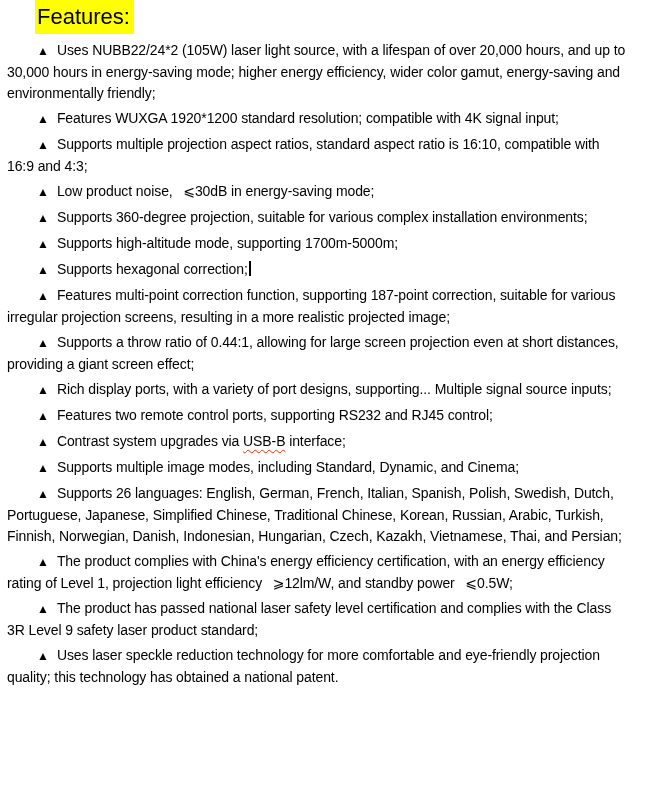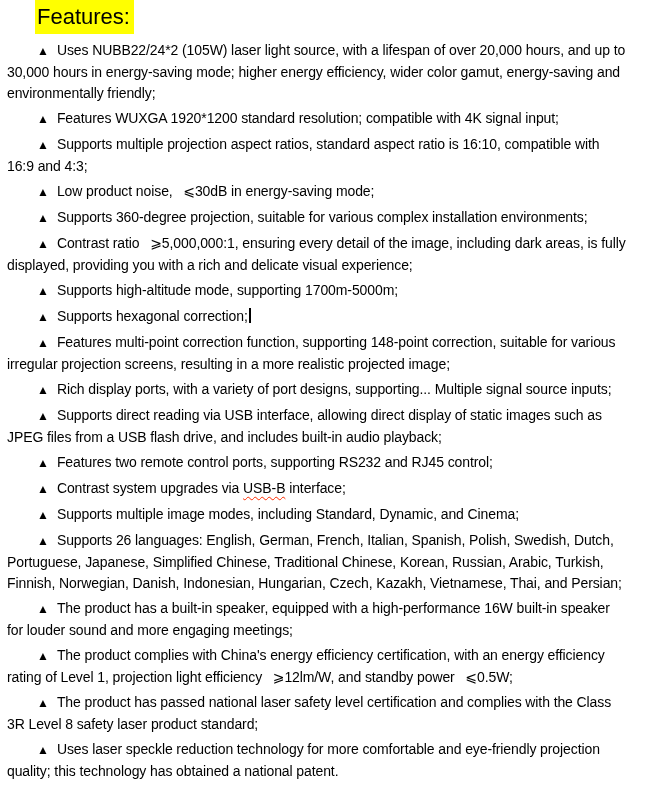--- a/index.html
+++ b/index.html
@@ -61,28 +61,26 @@
 <body>
 
 <div class="page">
   <h1 class="heading"><span class="hl">Features:</span></h1>
   <div id="feature-list">
       <p class="feature"><span class="bullet">▲</span><span>Uses NUBB22/24*2 (105W) laser light source, with a lifespan of over 20,000 hours, and up to 30,000 hours in energy-saving mode; higher energy efficiency, wider color gamut, energy-saving and environmentally friendly;</span></p>
       <p class="feature"><span class="bullet">▲</span><span>Features WUXGA 1920*1200 standard resolution; compatible with 4K signal input;</span></p>
       <p class="feature"><span class="bullet">▲</span><span>Supports multiple projection aspect ratios, standard aspect ratio is 16:10, compatible with 16:9 and 4:3;</span></p>
       <p class="feature"><span class="bullet">▲</span><span>Low product noise,  ⩽30dB in energy-saving mode;</span></p>
       <p class="feature"><span class="bullet">▲</span><span>Supports 360-degree projection, suitable for various complex installation environments;</span></p>
-      <p class="feature"><span class="bullet">▲</span><span>Contrast ratio  ⩾5,000,000:1, ensuring every detail of the image, including dark areas, is fully displayed, providing you with a rich and delicate visual experience;</span></p>
       <p class="feature"><span class="bullet">▲</span><span>Supports high-altitude mode, supporting 1700m-5000m;</span></p>
       <p class="feature"><span class="bullet">▲</span><span>Supports hexagonal correction;</span><span class="cursor"></span></p>
-      <p class="feature"><span class="bullet">▲</span><span>Features multi-point correction function, supporting 148-point correction, suitable for various irregular projection screens, resulting in a more realistic projected image;</span></p>
+      <p class="feature"><span class="bullet">▲</span><span>Features multi-point correction function, supporting 187-point correction, suitable for various irregular projection screens, resulting in a more realistic projected image;</span></p>
+      <p class="feature"><span class="bullet">▲</span><span>Supports a throw ratio of 0.44:1, allowing for large screen projection even at short distances, providing a giant screen effect;</span></p>
       <p class="feature"><span class="bullet">▲</span><span>Rich display ports, with a variety of port designs, supporting... Multiple signal source inputs;</span></p>
-      <p class="feature"><span class="bullet">▲</span><span>Supports direct reading via USB interface, allowing direct display of static images such as JPEG files from a USB flash drive, and includes built-in audio playback;</span></p>
       <p class="feature"><span class="bullet">▲</span><span>Features two remote control ports, supporting RS232 and RJ45 control;</span></p>
       <p class="feature"><span class="bullet">▲</span><span>Contrast system upgrades via </span><span class="spell">USB-B</span><span> interface;</span></p>
       <p class="feature"><span class="bullet">▲</span><span>Supports multiple image modes, including Standard, Dynamic, and Cinema;</span></p>
       <p class="feature"><span class="bullet">▲</span><span>Supports 26 languages: English, German, French, Italian, Spanish, Polish, Swedish, Dutch, Portuguese, Japanese, Simplified Chinese, Traditional Chinese, Korean, Russian, Arabic, Turkish, Finnish, Norwegian, Danish, Indonesian, Hungarian, Czech, Kazakh, Vietnamese, Thai, and Persian;</span></p>
-      <p class="feature"><span class="bullet">▲</span><span>The product has a built-in speaker, equipped with a high-performance 16W built-in speaker for louder sound and more engaging meetings;</span></p>
       <p class="feature"><span class="bullet">▲</span><span>The product complies with China's energy efficiency certification, with an energy efficiency rating of Level 1, projection light efficiency  ⩾12lm/W, and standby power  ⩽0.5W;</span></p>
-      <p class="feature"><span class="bullet">▲</span><span>The product has passed national laser safety level certification and complies with the Class 3R Level 8 safety laser product standard;</span></p>
+      <p class="feature"><span class="bullet">▲</span><span>The product has passed national laser safety level certification and complies with the Class 3R Level 9 safety laser product standard;</span></p>
       <p class="feature"><span class="bullet">▲</span><span>Uses laser speckle reduction technology for more comfortable and eye-friendly projection quality; this technology has obtained a national patent.</span></p>
     </div>
 </div>
 
 </body></html>

